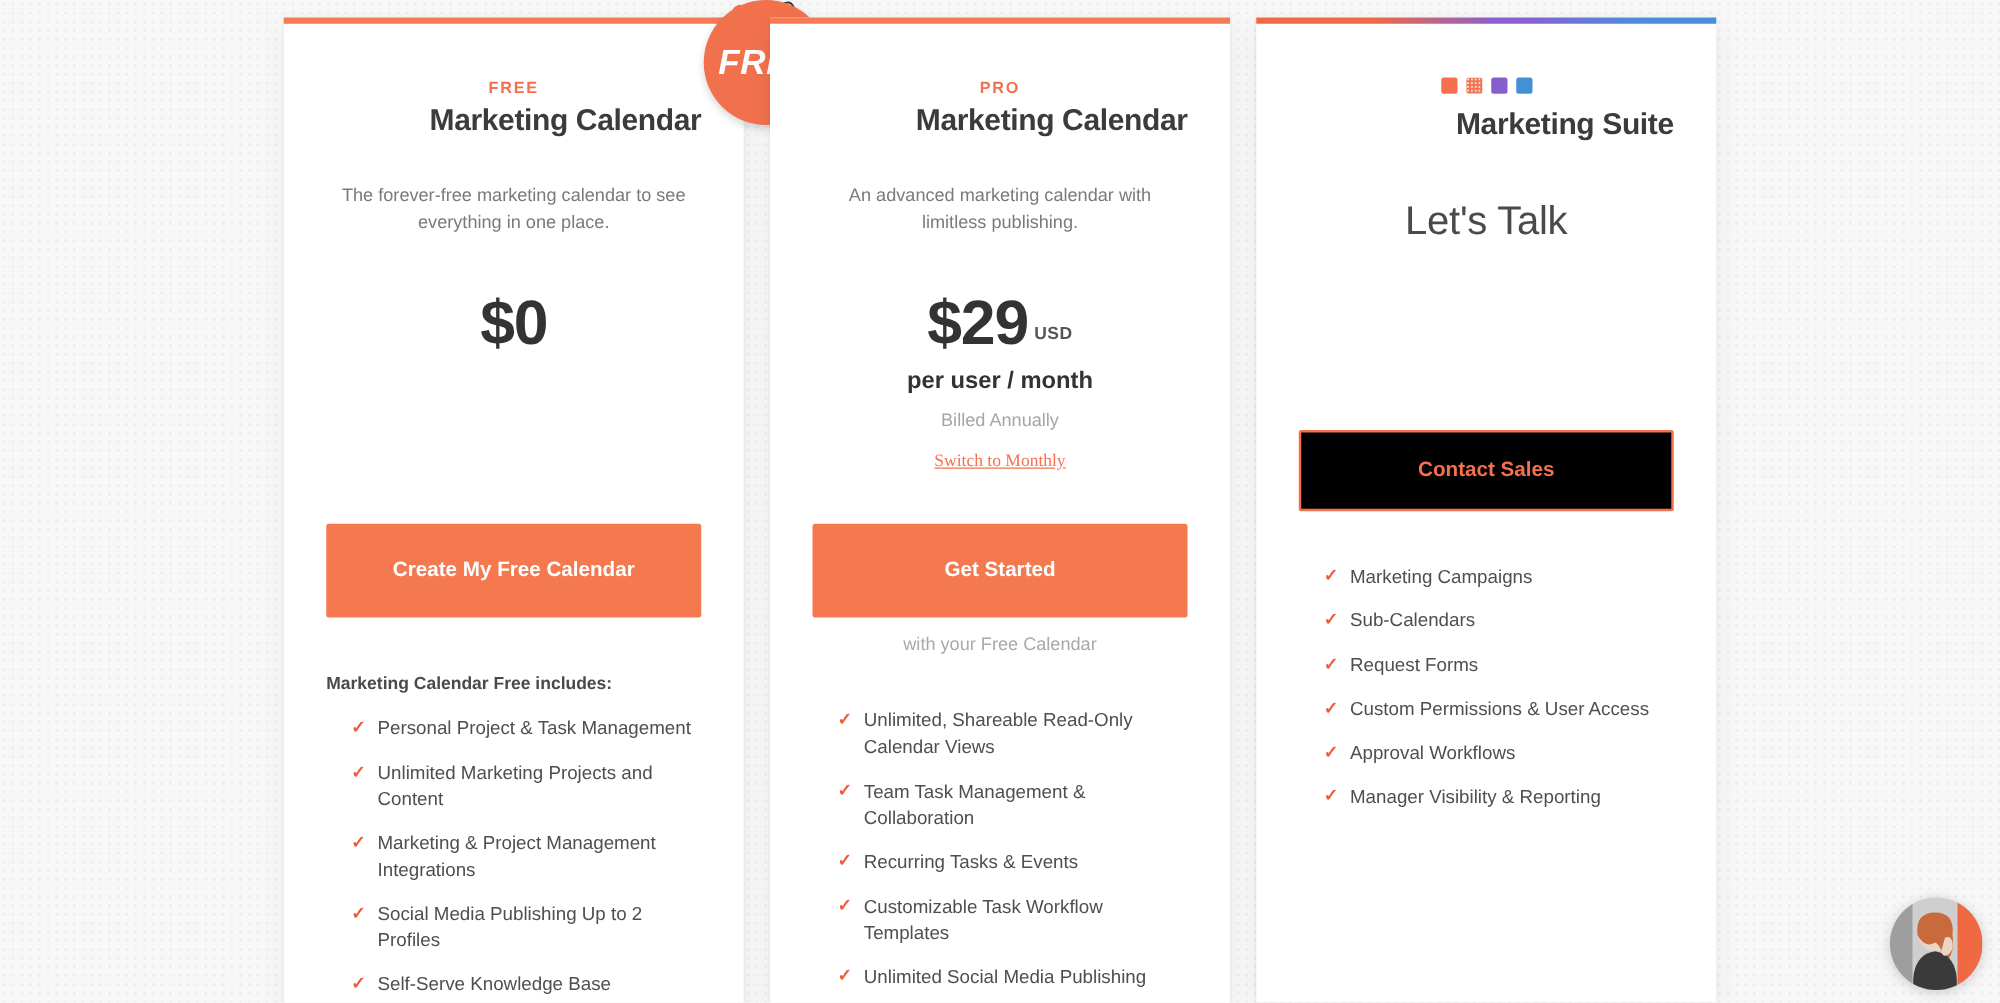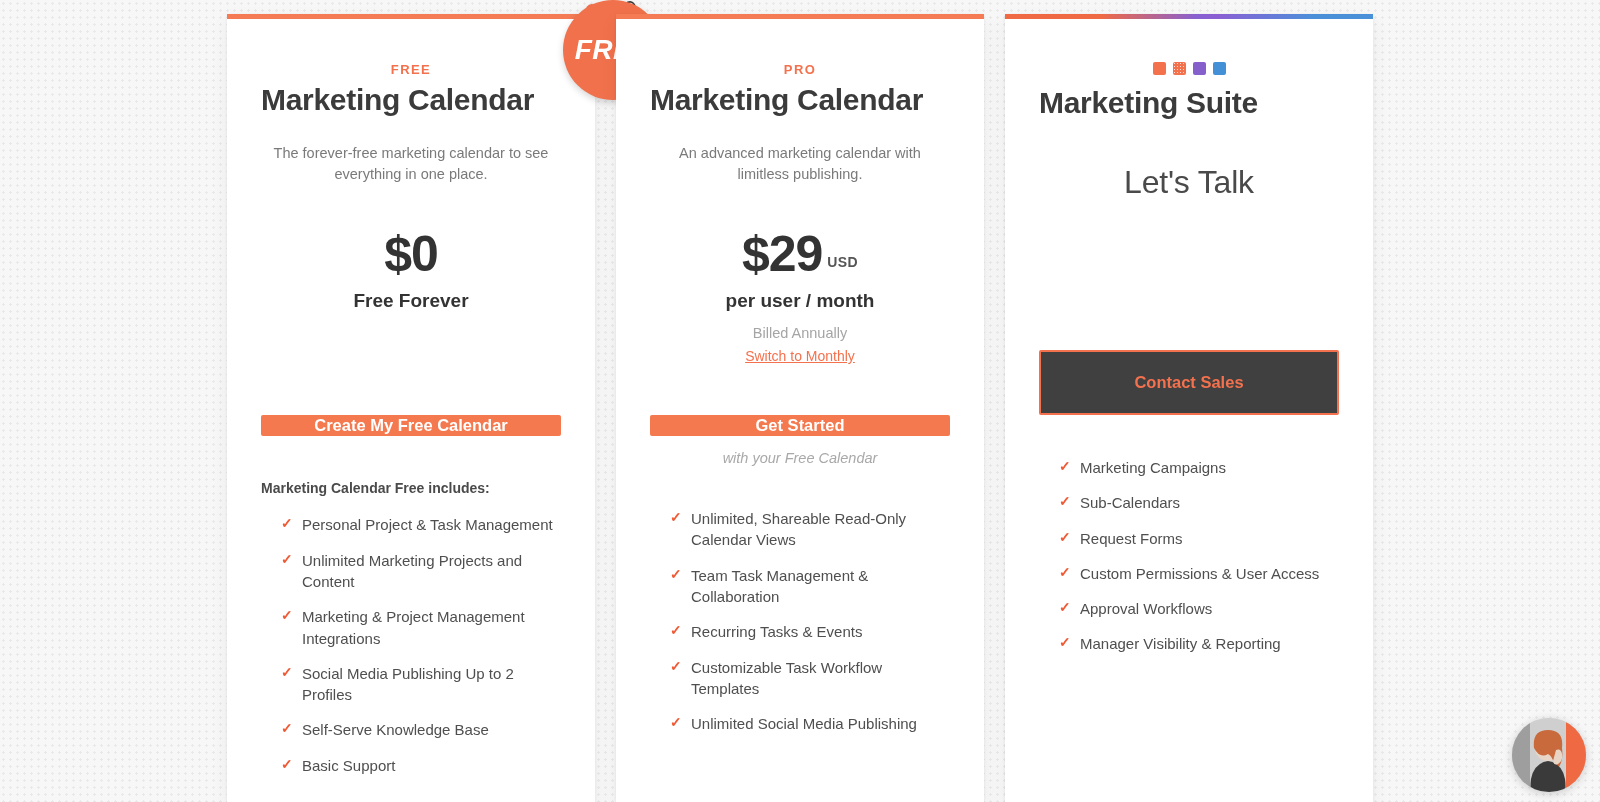--- a/index.html
+++ b/index.html
@@ -63,26 +63,26 @@
   .eyebrow {
     text-align: center;
     font-size: 13px;
     font-weight: bold;
     letter-spacing: 1.4px;
     color: #f4714e;
     margin-bottom: 6px;
   }
 
   .plan-title {
-    text-align: left;
-    font-size: 30px;
+    text-align: right;
+    font-size: 24px;
     font-weight: bold;
     color: #3b3b3b;
     letter-spacing: -0.3px;
-    margin-bottom: 26px;
+    margin-bottom: 36px;
   }
 
   .plan-desc {
     text-align: center;
     font-size: 14.5px;
     line-height: 1.45;
     color: #7a7a7a;
     padding: 0 6px;
   }
 
@@ -131,58 +131,58 @@
     color: #333;
     margin-top: 11px;
   }
   .price-note {
     font-size: 14.5px;
     color: #a5a5a5;
     margin-top: 13px;
   }
   .price-link {
     display: inline-block;
-    margin-top: 7px;
+    margin-top: 17px;
     font-size: 14px;
     color: #f4714e;
     text-decoration: underline;
     cursor: pointer;
+    font-family: Liberation Serif, serif;
   }
   .lets-talk {
     font-size: 32px;
     color: #4a4a4a;
     font-weight: normal;
     letter-spacing: -0.2px;
   }
 
   
   .cta-zone { margin-top: 34px; }
   .cta {
     display: block;
     width: 100%;
     text-align: center;
     font-size: 16.5px;
     font-weight: bold;
-    padding: 1px 0;
+    padding: 28px 0;
     border: none;
     border-radius: 2px;
     cursor: pointer;
     font-family: inherit;
   }
   .cta-filled { background: #f4794f; color: #ffffff; }
   .cta-outline {
-    background: #404040;
+    background: #000000;
     color: #f4714e;
     border: 2px solid #f4714e;
     padding: 21px 0;
   }
   .cta-sub {
     text-align: center;
     font-size: 14.5px;
-    font-style: italic;
     color: #a9a9a9;
     margin-top: 14px;
   }
 
   
   .features { margin-top: 42px; }
   .features-heading {
     font-size: 14px;
     font-weight: bold;
     color: #4a4a4a;
@@ -273,21 +273,20 @@
       </div>
     </div>
 
     <div class="card-inner">
       <div class="eyebrow">FREE</div>
       <div class="plan-title">Marketing Calendar</div>
       <div class="plan-desc">The forever-free marketing calendar to see everything in one place.</div>
 
       <div class="price-block">
         <div><span class="price-main">$0</span></div>
-        <div class="price-sub">Free Forever</div>
       </div>
 
       <div class="cta-zone">
         <button class="cta cta-filled">Create My Free Calendar</button>
       </div>
 
       <div class="features">
         <div class="features-heading">Marketing Calendar Free includes:</div>
         <ul class="feature-list">
           <li class="feature-item"><span class="check">✓</span><span>Personal Project &amp; Task Management</span></li>

